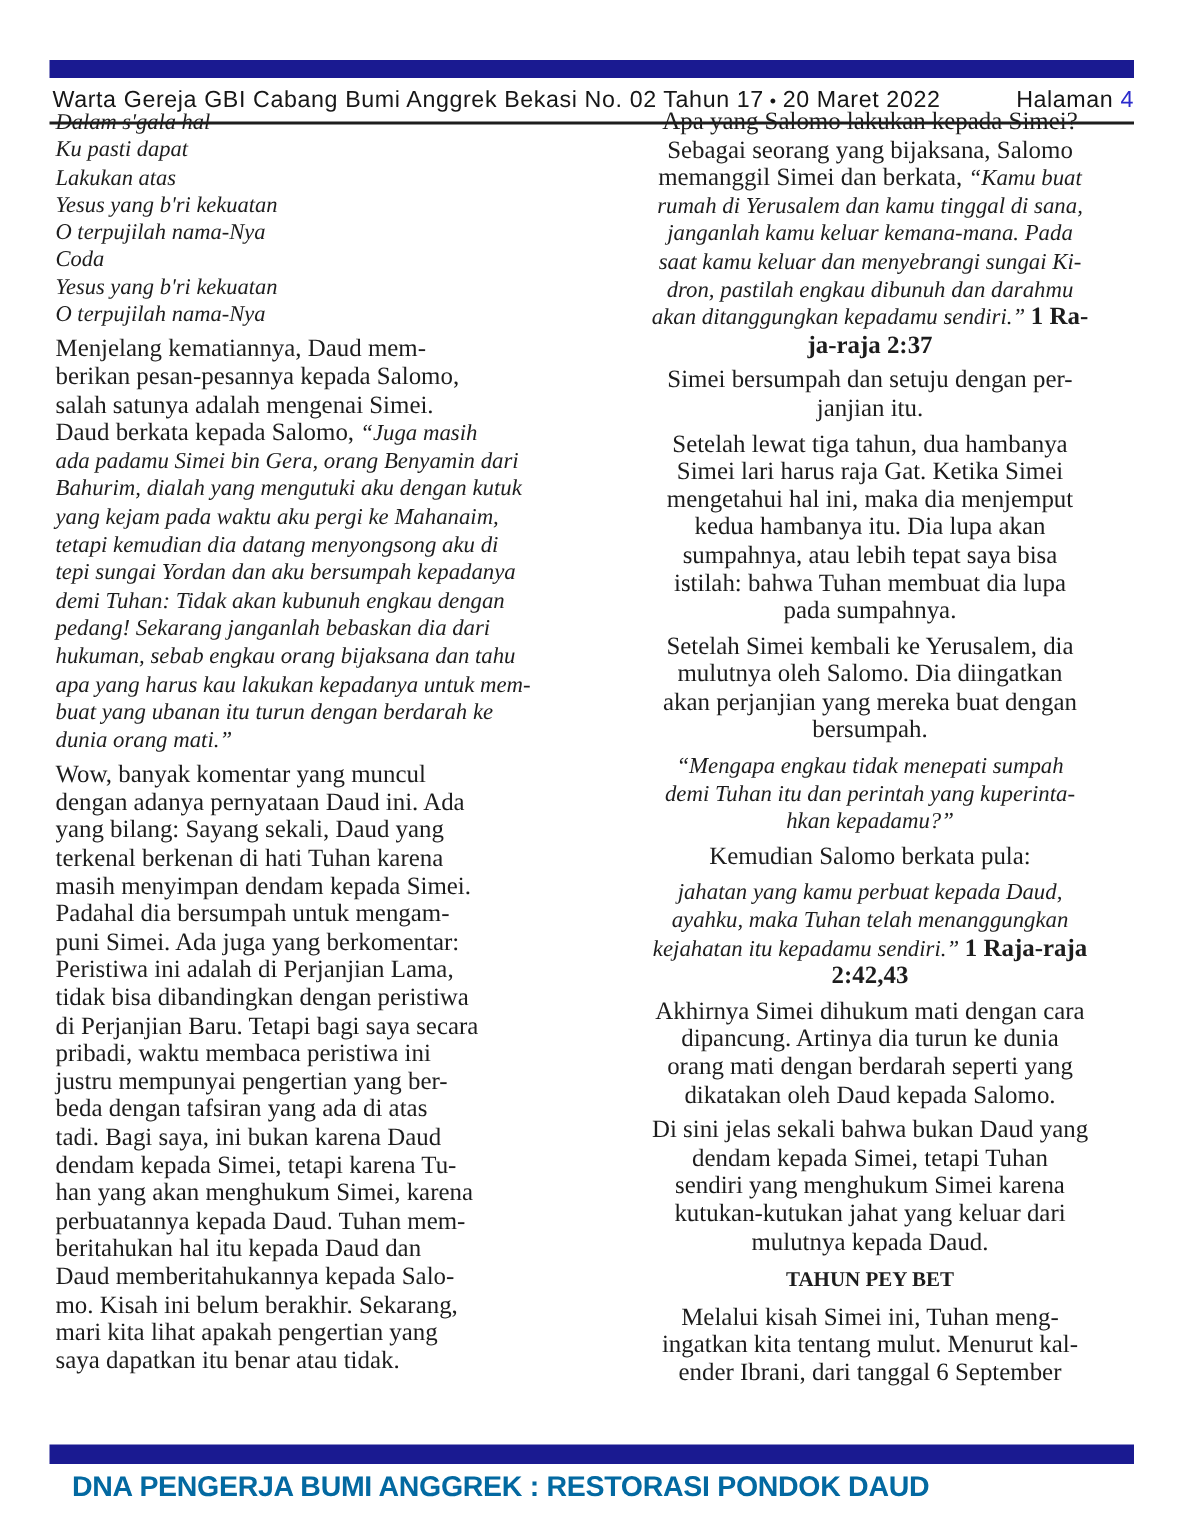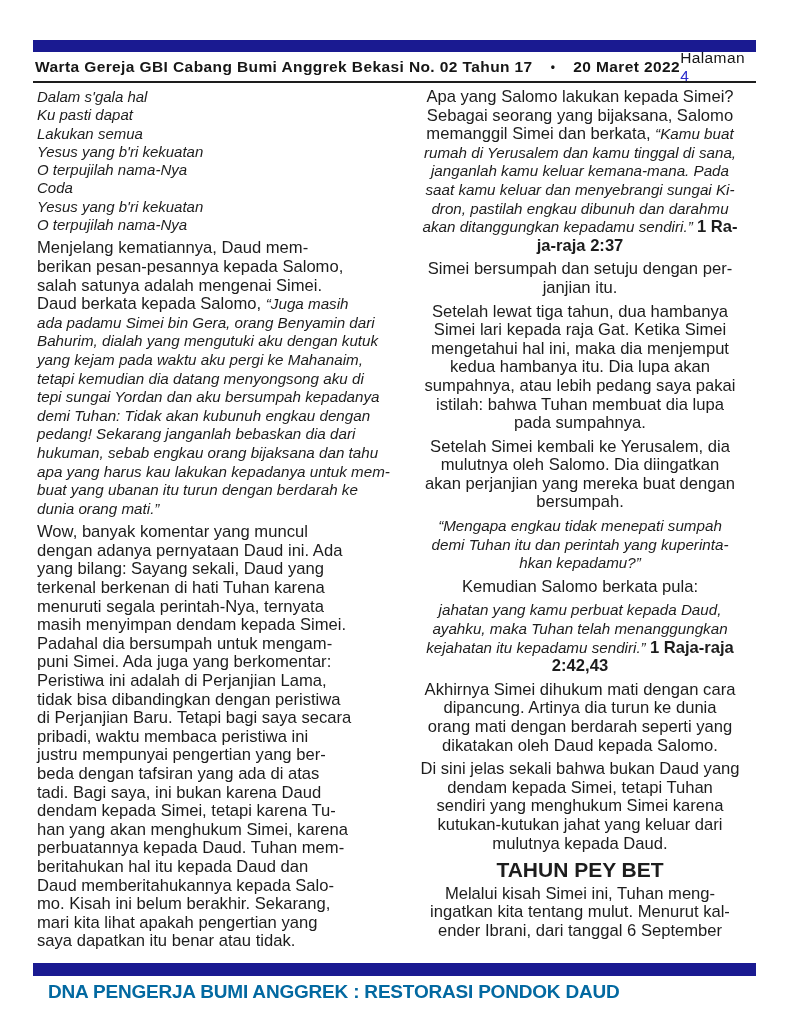--- a/index.html
+++ b/index.html
@@ -6,40 +6,40 @@
   .page {
     position:relative; width:786px; height:1024px; background:#ffffff;
     font-family:"Liberation Sans", sans-serif; color:#1d1d1d; overflow:hidden;
   }
   .top-bar { position:absolute; left:33px; top:40px; width:723px; height:12px; background:#1a1a91; }
   .header-row {
     position:absolute; left:35px; top:56px; width:721px; height:22px;
     display:flex; justify-content:space-between; align-items:center;
     font-size:15.5px; letter-spacing:0.4px; color:#161616;
   }
-  .header-left { display:flex; align-items:center; gap:18px; white-space:nowrap;font-weight:bold; }
+  .header-left { display:flex; align-items:center; gap:4px; white-space:nowrap; }
   .header-bullet { font-size:12px; }
   .page-num { color:#2b2bcc; }
   .header-rule { position:absolute; left:33px; top:81px; width:723px; height:2px; background:#1d1d1d; }
 
-  .col { position:absolute; top:88px; }
+  .col { position:absolute; top:72px;font-family:Liberation Serif, serif; }
   .col-left  { left:37px;  width:358px; }
   .col-right { left:399px; width:362px;text-align:center; }
 
   .block { margin-top:5px; }
   .block:first-child { margin-top:0; }
   .block.heading { margin-top:8px; }
 
   .line { height:18.6px; line-height:18.6px; font-size:16.6px; white-space:nowrap; }
   .lyrics .line { height:18.3px; line-height:18.3px; }
   .s-n { }
   .s-i { font-style:italic; font-size:15.2px; }
   .lyrics .s-i { font-size:15px; }
   .s-b { font-weight:700; }
-  .heading .line { font-size:21px; }
+  .heading .line { font-size:14px; }
 
   .bottom-bar { position:absolute; left:33px; top:963px; width:723px; height:13px; background:#1a1a91; }
   .footer-title {
     position:absolute; left:48px; top:981px; width:700px;
     font-size:19px; font-weight:700; letter-spacing:-0.2px; color:#0369a1; white-space:nowrap;
   }
 </style>
 </head>
 <body>
 
@@ -56,21 +56,21 @@
       <span>Halaman </span><span class="page-num" style="color: rgb(43, 43, 204);">4</span>
     </div>
   </div>
 
   <div class="header-rule"></div>
 
   <div class="col col-left">
       <div class="block lyrics">
         <div class="line"><span class="s-i">Dalam s'gala hal</span></div>
         <div class="line"><span class="s-i">Ku pasti dapat</span></div>
-        <div class="line"><span class="s-i">Lakukan semua</span></div>
+        <div class="line"><span class="s-i">Lakukan atas</span></div>
         <div class="line"><span class="s-i">Yesus yang b'ri kekuatan</span></div>
         <div class="line"><span class="s-i">O terpujilah nama-Nya</span></div>
         <div class="line"><span class="s-i">Coda</span></div>
         <div class="line"><span class="s-i">Yesus yang b'ri kekuatan</span></div>
         <div class="line"><span class="s-i">O terpujilah nama-Nya</span></div>
       </div>
       <div class="block para">
         <div class="line"><span class="s-n">Menjelang kematiannya, Daud mem-</span></div>
         <div class="line"><span class="s-n">berikan pesan-pesannya kepada Salomo,</span></div>
         <div class="line"><span class="s-n">salah satunya adalah mengenai Simei.</span></div>
@@ -85,21 +85,20 @@
         <div class="line"><span class="s-i">hukuman, sebab engkau orang bijaksana dan tahu</span></div>
         <div class="line"><span class="s-i">apa yang harus kau lakukan kepadanya untuk mem-</span></div>
         <div class="line"><span class="s-i">buat yang ubanan itu turun dengan berdarah ke</span></div>
         <div class="line"><span class="s-i">dunia orang mati.”</span></div>
       </div>
       <div class="block para">
         <div class="line"><span class="s-n">Wow, banyak komentar yang muncul</span></div>
         <div class="line"><span class="s-n">dengan adanya pernyataan Daud ini. Ada</span></div>
         <div class="line"><span class="s-n">yang bilang: Sayang sekali, Daud yang</span></div>
         <div class="line"><span class="s-n">terkenal berkenan di hati Tuhan karena</span></div>
-        <div class="line"><span class="s-n">menuruti segala perintah-Nya, ternyata</span></div>
         <div class="line"><span class="s-n">masih menyimpan dendam kepada Simei.</span></div>
         <div class="line"><span class="s-n">Padahal dia bersumpah untuk mengam-</span></div>
         <div class="line"><span class="s-n">puni Simei. Ada juga yang berkomentar:</span></div>
         <div class="line"><span class="s-n">Peristiwa ini adalah di Perjanjian Lama,</span></div>
         <div class="line"><span class="s-n">tidak bisa dibandingkan dengan peristiwa</span></div>
         <div class="line"><span class="s-n">di Perjanjian Baru. Tetapi bagi saya secara</span></div>
         <div class="line"><span class="s-n">pribadi, waktu membaca peristiwa ini</span></div>
         <div class="line"><span class="s-n">justru mempunyai pengertian yang ber-</span></div>
         <div class="line"><span class="s-n">beda dengan tafsiran yang ada di atas</span></div>
         <div class="line"><span class="s-n">tadi. Bagi saya, ini bukan karena Daud</span></div>
@@ -124,24 +123,24 @@
         <div class="line"><span class="s-i">dron, pastilah engkau dibunuh dan darahmu</span></div>
         <div class="line"><span class="s-i">akan ditanggungkan kepadamu sendiri.” </span><span class="s-b">1 Ra-</span></div>
         <div class="line"><span class="s-b">ja-raja 2:37</span></div>
       </div>
       <div class="block para">
         <div class="line"><span class="s-n">Simei bersumpah dan setuju dengan per-</span></div>
         <div class="line"><span class="s-n">janjian itu.</span></div>
       </div>
       <div class="block para">
         <div class="line"><span class="s-n">Setelah lewat tiga tahun, dua hambanya</span></div>
-        <div class="line"><span class="s-n">Simei lari kepada raja Gat. Ketika Simei</span></div>
+        <div class="line"><span class="s-n">Simei lari harus raja Gat. Ketika Simei</span></div>
         <div class="line"><span class="s-n">mengetahui hal ini, maka dia menjemput</span></div>
         <div class="line"><span class="s-n">kedua hambanya itu. Dia lupa akan</span></div>
-        <div class="line"><span class="s-n">sumpahnya, atau lebih pedang saya pakai</span></div>
+        <div class="line"><span class="s-n">sumpahnya, atau lebih tepat saya bisa</span></div>
         <div class="line"><span class="s-n">istilah: bahwa Tuhan membuat dia lupa</span></div>
         <div class="line"><span class="s-n">pada sumpahnya.</span></div>
       </div>
       <div class="block para">
         <div class="line"><span class="s-n">Setelah Simei kembali ke Yerusalem, dia</span></div>
         <div class="line"><span class="s-n">mulutnya oleh Salomo. Dia diingatkan</span></div>
         <div class="line"><span class="s-n">akan perjanjian yang mereka buat dengan</span></div>
         <div class="line"><span class="s-n">bersumpah.</span></div>
       </div>
       <div class="block para">

